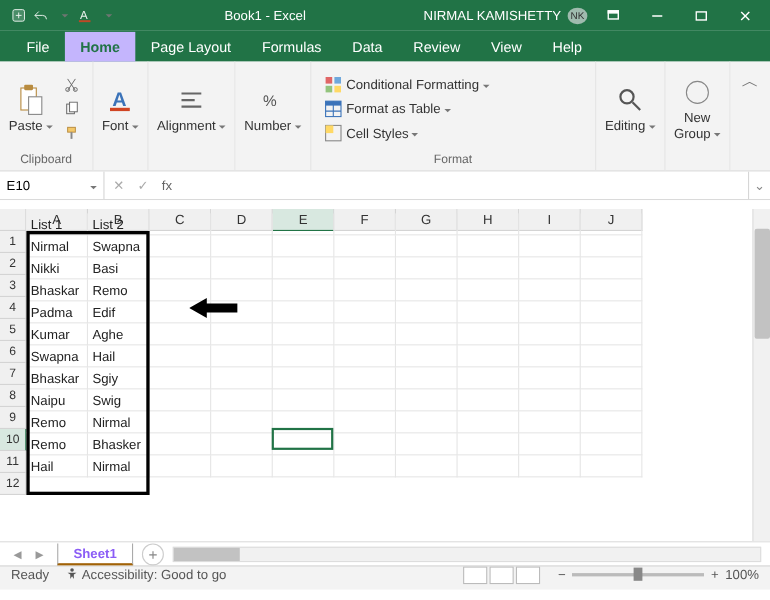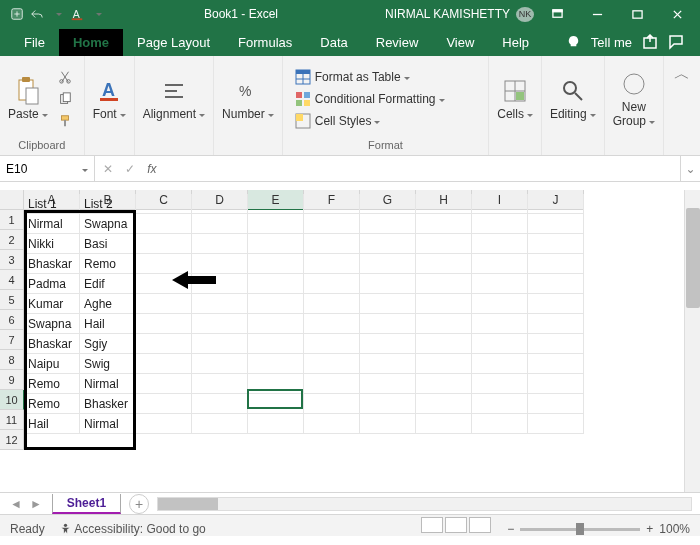--- a/index.html
+++ b/index.html
@@ -9,21 +9,21 @@
 .titlebar .qat { display: flex; align-items: center; gap: 6px; padding: 0 10px; }
 .titlebar .qat-icon { width: 14px; height: 14px; display: flex; align-items: center; justify-content: center; fill: #fff; opacity: .9; }
 .titlebar .doc { flex: 0 0 auto; margin-left: 90px; }
 .titlebar .user { margin-left: auto; display: flex; align-items: center; gap: 6px; padding-right: 6px; }
 .titlebar .avatar { width: 18px; height: 15px; border-radius: 50%; background: #9fbbae; color: #333; font-size: 9px; display: flex; align-items: center; justify-content: center; }
 .titlebar .winbtn { width: 34px; height: 28px; display: flex; align-items: center; justify-content: center; }
 .titlebar .winbtn svg { width: 11px; height: 11px; fill: none; stroke: #fff; stroke-width: 1.4; }
 
 .tabs { background: #217346; height: 28px; display: flex; align-items: flex-end; padding-left: 10px; }
 .tab { color: #fff; font-size: 13px; padding: 6px 14px; cursor: pointer; }
-.tab.active { background: #000000; color: #217346; font-weight: 600; }
+.tab.active { background: #c4b5fd; color: #217346; font-weight: 600; }
 .tabs .spacer { flex: 1; }
 .tabs .right { display: flex; align-items: center; gap: 10px; color: #fff; padding-right: 16px; font-size: 13px; padding-bottom: 6px; }
 .tabs .bulb { width: 15px; height: 15px; fill: #fff; }
 .tabs .share-icon, .tabs .note-icon { width: 16px; height: 16px; fill: none; stroke: #fff; stroke-width: 1.5; }
 
 .ribbon { background: #f3f3f3; border-bottom: 1px solid #d6d6d6; height: 100px; display: flex; }
 .group { border-right: 1px solid #e5e5e5; padding: 4px 8px 2px; display: flex; flex-direction: column; align-items: center; justify-content: space-between; }
 .group-body { flex: 1; display: flex; align-items: center; gap: 6px; }
 .group-label { font-size: 11px; color: #666; padding: 2px 0; }
 .bigbtn { display: flex; flex-direction: column; align-items: center; font-size: 12px; color: #333; gap: 2px; }
@@ -31,21 +31,21 @@
 .chev::after { content: ''; display: inline-block; border: 3px solid transparent; border-top-color: #777; margin-left: 3px; position: relative; top: 2px; }
 .mini { font-size: 12px; color: #333; display: flex; align-items: center; gap: 4px; padding: 2px 4px; }
 .mini .ico { width: 16px; height: 16px; display: flex; align-items: center; justify-content: center; }
 .styles-group .stack { display: flex; flex-direction: column; gap: 2px; }
 .collapse-chev { margin-left: auto; padding: 8px 10px; color: #777; align-self: flex-start; }
 
 .namebox-row { height: 26px; border-bottom: 1px solid #d6d6d6; display: flex; align-items: flex-start; background: #fff; font-size: 12px; }
 .namebox { width: 95px; border-right: 1px solid #d6d6d6; padding: 0 6px; display: flex; align-items: center; justify-content: space-between; height: 100%; }
 .namebox input { border: none; width: 60px; font-size: 12px; outline: none; }
 .fx-area { display: flex; align-items: center; gap: 12px; padding: 0 8px; color: #aaa; height: 100%; flex: 1; }
-.fx-area .fx { font-style: italic; color: #666; }
+.fx-area .fx { color: #666; }
 .fx-area input { border: none; flex: 1; outline: none; font-size: 12px; }
 .fx-expand { border-left: 1px solid #d6d6d6; width: 20px; height: 100%; display: flex; align-items: center; justify-content: center; color: #888; }
 
 .grid-wrap { position: relative; height: 302px; background: #fff; }
 .grid-wrap .selectall { position: absolute; left: 0; top: 0; width: 24px; height: 20px; background: #f0f0f0; border-right: 1px solid #d4d4d4; border-bottom: 1px solid #d4d4d4; }
 .colheads { position: absolute; left: 24px; top: 0; height: 20px; display: flex; }
 .colhead { width: 56px; background: #f0f0f0; border-right: 1px solid #d4d4d4; border-bottom: 1px solid #d4d4d4; font-size: 12px; color: #333; display: flex; align-items: center; justify-content: center; }
 .colhead.sel { background: #d8e8e0; border-bottom-color: #217346; }
 .rowheads { position: absolute; left: 0; top: 20px; width: 24px; }
 .rowhead { height: 20px; background: #f0f0f0; border-right: 1px solid #d4d4d4; border-bottom: 1px solid #d4d4d4; font-size: 11px; color: #333; display: flex; align-items: center; justify-content: center; }
@@ -55,27 +55,27 @@
 .cell { width: 56px; height: 20px; border-right: 1px solid #e5e5e5; border-bottom: 1px solid #e5e5e5; font-size: 12px; padding: 0 4px; display: flex; align-items: center; color: #222; overflow: hidden; white-space: nowrap; }
 .active-cell-ring { position: absolute; border: 2px solid #217346; pointer-events: none; }
 .thick-outline { position: absolute; border: 3px solid #000; pointer-events: none; }
 .arrow-annot { position: absolute; }
 .arrow-annot svg { width: 44px; height: 22px; }
 .vscroll { position: absolute; right: 0; top: 0; bottom: 0; width: 16px; background: #f1f1f1; border-left: 1px solid #ddd; }
 .vscroll .thumb { position: absolute; top: 18px; width: 14px; left: 1px; height: 100px; background: #c2c2c2; border-radius: 2px; }
 
 .sheetbar { height: 22px; background: #fff; border-top: 1px solid #d6d6d6; display: flex; align-items: center; font-size: 12px; }
 .sheet-nav { display: flex; gap: 8px; padding: 0 10px; color: #999; }
-.sheet-tab { border: 1px solid #aaa; border-top: none; padding: 2px 14px; color: #4c1d95; font-weight: 600; background: #fff; border-bottom: 2px solid #a21caf; }
+.sheet-tab { border: 1px solid #aaa; border-top: none; padding: 2px 14px; color: #8b5cf6; font-weight: 600; background: #fff; border-bottom: 2px solid #a16207; }
 .sheet-add { width: 20px; height: 20px; border: 1px solid #ccc; border-radius: 50%; display: flex; align-items: center; justify-content: center; margin-left: 8px; color: #888; font-size: 14px; }
 .hscroll { flex: 1; margin: 0 8px; display: flex; align-items: center; position: relative; }
 .hscroll-track { height: 14px; background: #f1f1f1; flex: 1; border: 1px solid #ddd; position: relative; }
 .hscroll-thumb { position: absolute; left: 0; top: 0; bottom: 0; width: 60px; background: #c2c2c2; }
 
-.statusbar { height: 22px; background: #f3f3f3; border-top: 1px solid #d6d6d6; display: flex; align-items: flex-end; font-size: 12px; color: #555; padding: 0 10px; gap: 14px; }
+.statusbar { height: 22px; background: #f3f3f3; border-top: 1px solid #d6d6d6; display: flex; align-items: flex-start; font-size: 12px; color: #555; padding: 0 10px; gap: 14px; }
 .statusbar .spacer { flex: 1; }
 .viewbtns span { width: 22px; height: 16px; border: 1px solid #bbb; display: inline-block; margin-right: 2px; background: #fff; }
 .zoom { display: flex; align-items: center; gap: 6px; }
 .slider { width: 120px; height: 3px; background: #bbb; position: relative; }
 .slider .knob { position: absolute; width: 8px; height: 12px; background: #888; top: -5px; left: 56px; }
 </style>
 </head>
 <body>
 
 <div class="titlebar">
@@ -132,33 +132,20 @@
 <div class="tabs">
   <div class="tab">File</div>
   <div class="tab active">Home</div>
   <div class="tab">Page Layout</div>
   <div class="tab">Formulas</div>
   <div class="tab">Data</div>
   <div class="tab">Review</div>
   <div class="tab">View</div>
   <div class="tab">Help</div>
   <div class="spacer"></div>
-  <div class="right">
-    <svg class="bulb" viewBox="0 0 16 16">
-        <path d="M8 1a5 5 0 00-3 9v2h6v-2a5 5 0 00-3-9z" fill="#fff"></path>
-      </svg>
-    <span>Tell me</span>
-    <svg class="share-icon" viewBox="0 0 16 16">
-        <rect x="2" y="4" width="12" height="10"></rect>
-        <path d="M8 1v7M5 4l3-3 3 3"></path>
-      </svg>
-    <svg class="note-icon" viewBox="0 0 16 16">
-        <path d="M2 2h12v8H6l-4 4z"></path>
-      </svg>
-  </div>
 </div>
 
 <div class="ribbon">
   <div class="group">
     <div class="group-body">
       <div class="bigbtn">
         <div class="ico">
             <svg width="26" height="30" viewBox="0 0 26 30">
               <rect x="4" y="4" width="14" height="20" fill="#fff" stroke="#b88b3f"></rect>
               <rect x="7" y="1" width="8" height="5" rx="1" fill="#b88b3f"></rect>
@@ -233,72 +220,56 @@
           </div>
         <span class="chev">Number</span>
       </div>
     </div>
     <div class="group-label">&nbsp;</div>
   </div>
 
   <div class="group styles-group" style="flex:1;min-width:180px">
     <div class="group-body" style="width:100%">
       <div class="stack" style="width:100%">
+        <div class="mini">
+            <span class="ico">
+              <svg width="16" height="16">
+                <rect x="1" y="1" width="6" height="6" fill="#e06666"></rect>
+                <rect x="9" y="1" width="6" height="6" fill="#6fa8dc"></rect>
+                <rect x="1" y="9" width="6" height="6" fill="#93c47d"></rect>
+                <rect x="9" y="9" width="6" height="6" fill="#ffd966"></rect>
+              </svg>
+            </span>
+            <span class="chev">Conditional Formatting</span>
+          </div>
         <div class="mini">
             <span class="ico">
               <svg width="16" height="16">
                 <rect x="1" y="1" width="14" height="14" fill="none" stroke="#3b73b9"></rect>
                 <rect x="1" y="1" width="14" height="4" fill="#3b73b9"></rect>
                 <line x1="8" y1="1" x2="8" y2="15" stroke="#3b73b9"></line>
                 <line x1="1" y1="10" x2="15" y2="10" stroke="#3b73b9"></line>
               </svg>
             </span>
             <span class="chev">Format as Table</span>
           </div>
         <div class="mini">
             <span class="ico">
               <svg width="16" height="16">
-                <rect x="1" y="1" width="6" height="6" fill="#e06666"></rect>
-                <rect x="9" y="1" width="6" height="6" fill="#6fa8dc"></rect>
-                <rect x="1" y="9" width="6" height="6" fill="#93c47d"></rect>
-                <rect x="9" y="9" width="6" height="6" fill="#ffd966"></rect>
-              </svg>
-            </span>
-            <span class="chev">Conditional Formatting</span>
-          </div>
-        <div class="mini">
-            <span class="ico">
-              <svg width="16" height="16">
                 <rect x="1" y="1" width="14" height="14" fill="none" stroke="#888"></rect>
                 <rect x="1" y="1" width="7" height="7" fill="#ffd966"></rect>
               </svg>
             </span>
             <span class="chev">Cell Styles</span>
           </div>
       </div>
     </div>
     <div class="group-label">Format</div>
   </div>
 
-  <div class="group">
-    <div class="group-body">
-      <div class="bigbtn">
-        <div class="ico">
-            <svg width="26" height="26">
-              <rect x="3" y="3" width="20" height="20" fill="none" stroke="#888"></rect>
-              <line x1="3" y1="13" x2="23" y2="13" stroke="#888"></line>
-              <line x1="13" y1="3" x2="13" y2="23" stroke="#888"></line>
-              <rect x="14" y="14" width="8" height="8" fill="#93c47d"></rect>
-            </svg>
-          </div>
-        <span class="chev">Cells</span>
-      </div>
-    </div>
-    <div class="group-label">&nbsp;</div>
-  </div>
 
   <div class="group">
     <div class="group-body">
       <div class="bigbtn">
         <div class="ico">
             <svg width="26" height="26">
               <circle cx="10" cy="10" r="6" fill="none" stroke="#555" stroke-width="2"></circle>
               <line x1="15" y1="15" x2="22" y2="22" stroke="#555" stroke-width="2"></line>
             </svg>
           </div>

